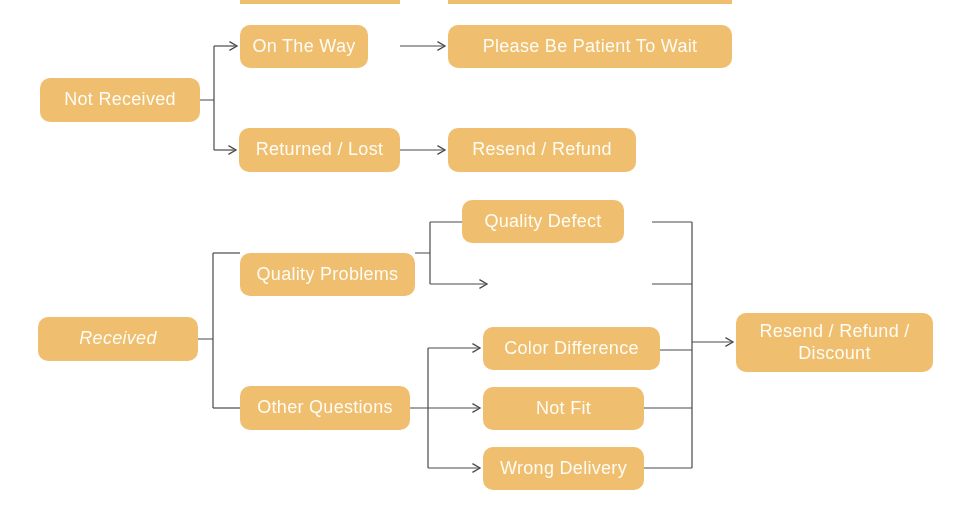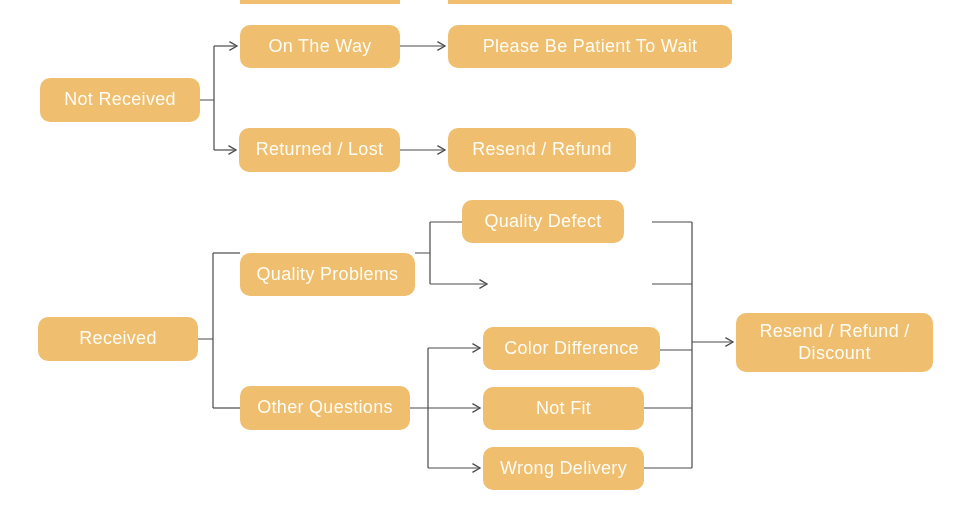--- a/index.html
+++ b/index.html
@@ -49,29 +49,29 @@
     <path d="M428 348 H480" marker-end="url(#arrow)"></path>
     <path d="M428 408 H480" marker-end="url(#arrow)"></path>
     <path d="M428 468 H480" marker-end="url(#arrow)"></path>
 
     <path d="M652 222 H692 M652 284 H692 M660 350 H692 M644 408 H692 M644 468 H692 M692 222 V468"></path>
     <path d="M692 342 H733" marker-end="url(#arrow)"></path>
   </svg>
 
   <div class="node" style="left:40px;top:78px;width:160px;height:44px;">Not Received</div>
 
-  <div class="node" style="left:240px;top:25px;width:160px;height:43px;">On The Way</div>
+  <div class="node" style="left:240px;top:25px;width:128px;height:43px;">On The Way</div>
 
   <div class="node" style="left:448px;top:25px;width:284px;height:43px;">Please Be Patient To Wait</div>
 
   <div class="node" style="left:239px;top:128px;width:161px;height:44px;">Returned / Lost</div>
 
   <div class="node" style="left:448px;top:128px;width:188px;height:44px;">Resend / Refund</div>
 
-  <div class="node" style="left:38px;top:317px;width:160px;height:44px;">Received</div>
+  <div class="node" style="left:38px;top:317px;width:160px;height:44px;font-style:italic;">Received</div>
 
   <div class="node" style="left:240px;top:232px;width:175px;height:43px;margin-top:21px;">Quality Problems</div>
 
   <div class="node" style="left:462px;top:200px;width:162px;height:43px;">Quality Defect</div>
 
 
   <div class="node" style="left:240px;top:386px;width:170px;height:44px;">Other Questions</div>
 
   <div class="node" style="left:483px;top:327px;width:177px;height:43px;">Color Difference</div>
 

